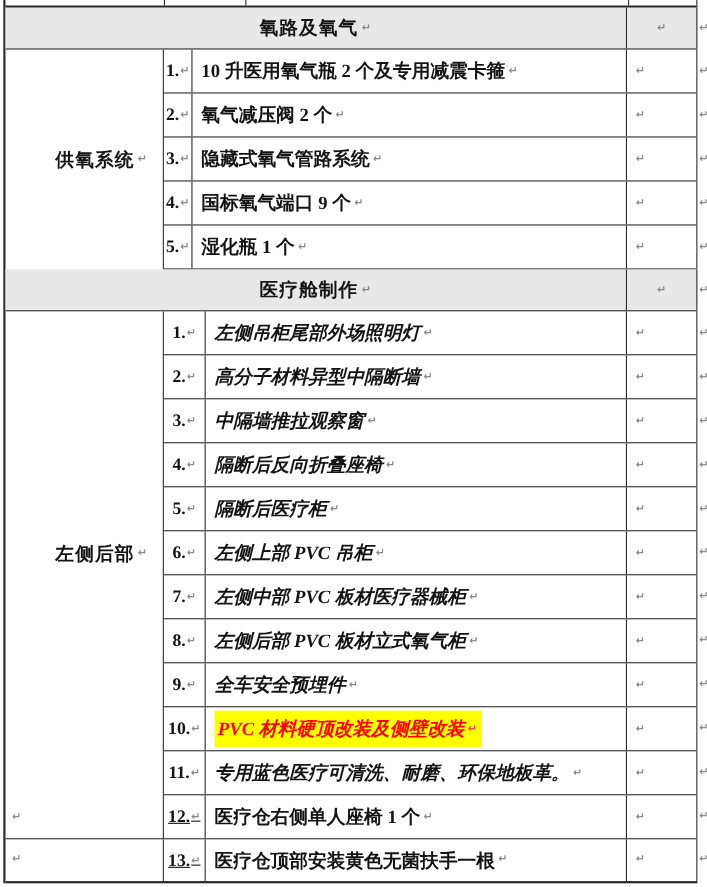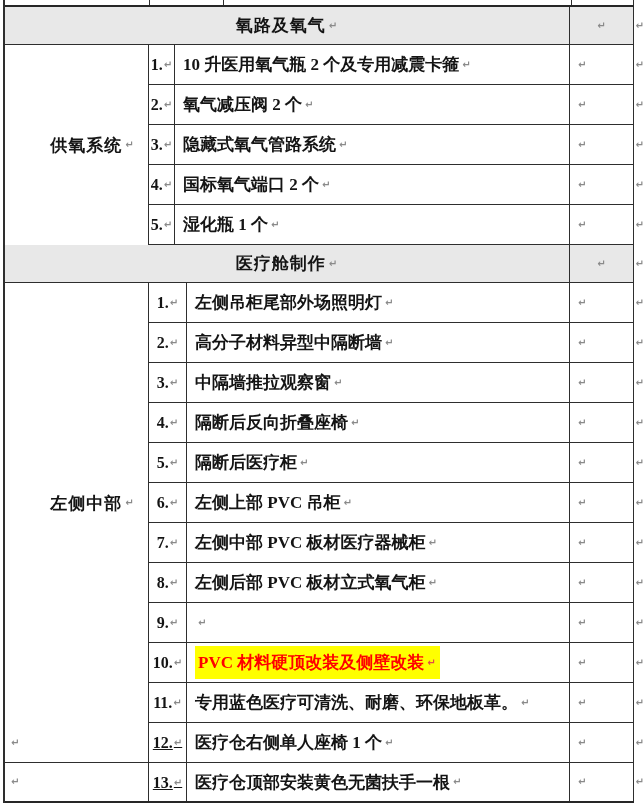--- a/index.html
+++ b/index.html
@@ -37,21 +37,21 @@
     width:144px;box-sizing:border-box;border-right:1px solid #2e2e2e;
     display:flex;align-items:center;justify-content:center;
     font-size:17px;letter-spacing:1px;padding-left:32px;
   }
   .rowstack{flex:1;display:flex;flex-direction:column;}
   .num{justify-content:center;font-size:16px;padding-top:1px;}
   .s1 .num{width:26px;}
   .s2 .num{width:38px;}
   .txt{padding-left:8px;font-size:17px;}
   .s1 .txt{width:395px;}
-  .s2 .txt{width:383px;}
+  .s2 .txt{width:383px;font-style:italic;}
   .markcell{flex:1;}
   .markcell .pm{margin-left:8px;}
   
   .fullrow .leftcell{width:144px;box-sizing:border-box;border-right:1px solid #2e2e2e;display:flex;align-items:center;padding-left:4px;}
   .fullrow .num{width:38px;text-decoration:underline;}
   .fullrow .txt{width:383px;}
   .lastrow{border-bottom:2px solid #262626;height:40px;}
   
   .pm{
     font-family:"DejaVu Sans",sans-serif;
@@ -150,21 +150,21 @@
             </div>
           <span class="outpm">↵</span>
         </div>
 
         <div class="row">
           <div class="cell num">
               <span>4.</span>
               <span class="pm" style="margin-left:1px">↵</span>
             </div>
           <div class="cell txt">
-              <span>国标氧气端口 2 个</span>
+              <span>国标氧气端口 9 个</span>
               <span class="pm">↵</span>
             </div>
           <div class="cell markcell">
               <span class="pm">↵</span>
             </div>
           <span class="outpm">↵</span>
         </div>
 
         <div class="row">
           <div class="cell num">
@@ -190,21 +190,21 @@
         <span class="pm">↵</span>
       </div>
       <div class="cell markcell">
         <span class="pm" style="margin-left:0;">↵</span>
       </div>
       <span class="outpm">↵</span>
     </div>
 
     <div class="section s2">
       <div class="labelcell">
-        <span>左侧中部</span>
+        <span>左侧后部</span>
         <span class="pm">↵</span>
       </div>
       <div class="rowstack">
 
         <div class="row">
           <div class="cell num">
               <span>1.</span>
               <span class="pm" style="margin-left:1px">↵</span>
             </div>
           <div class="cell txt">
@@ -321,20 +321,21 @@
             </div>
           <span class="outpm">↵</span>
         </div>
 
         <div class="row">
           <div class="cell num">
               <span>9.</span>
               <span class="pm" style="margin-left:1px">↵</span>
             </div>
           <div class="cell txt">
+              <span>全车安全预埋件</span>
               <span class="pm">↵</span>
             </div>
           <div class="cell markcell">
               <span class="pm">↵</span>
             </div>
           <span class="outpm">↵</span>
         </div>
 
         <div class="row">
           <div class="cell num">

